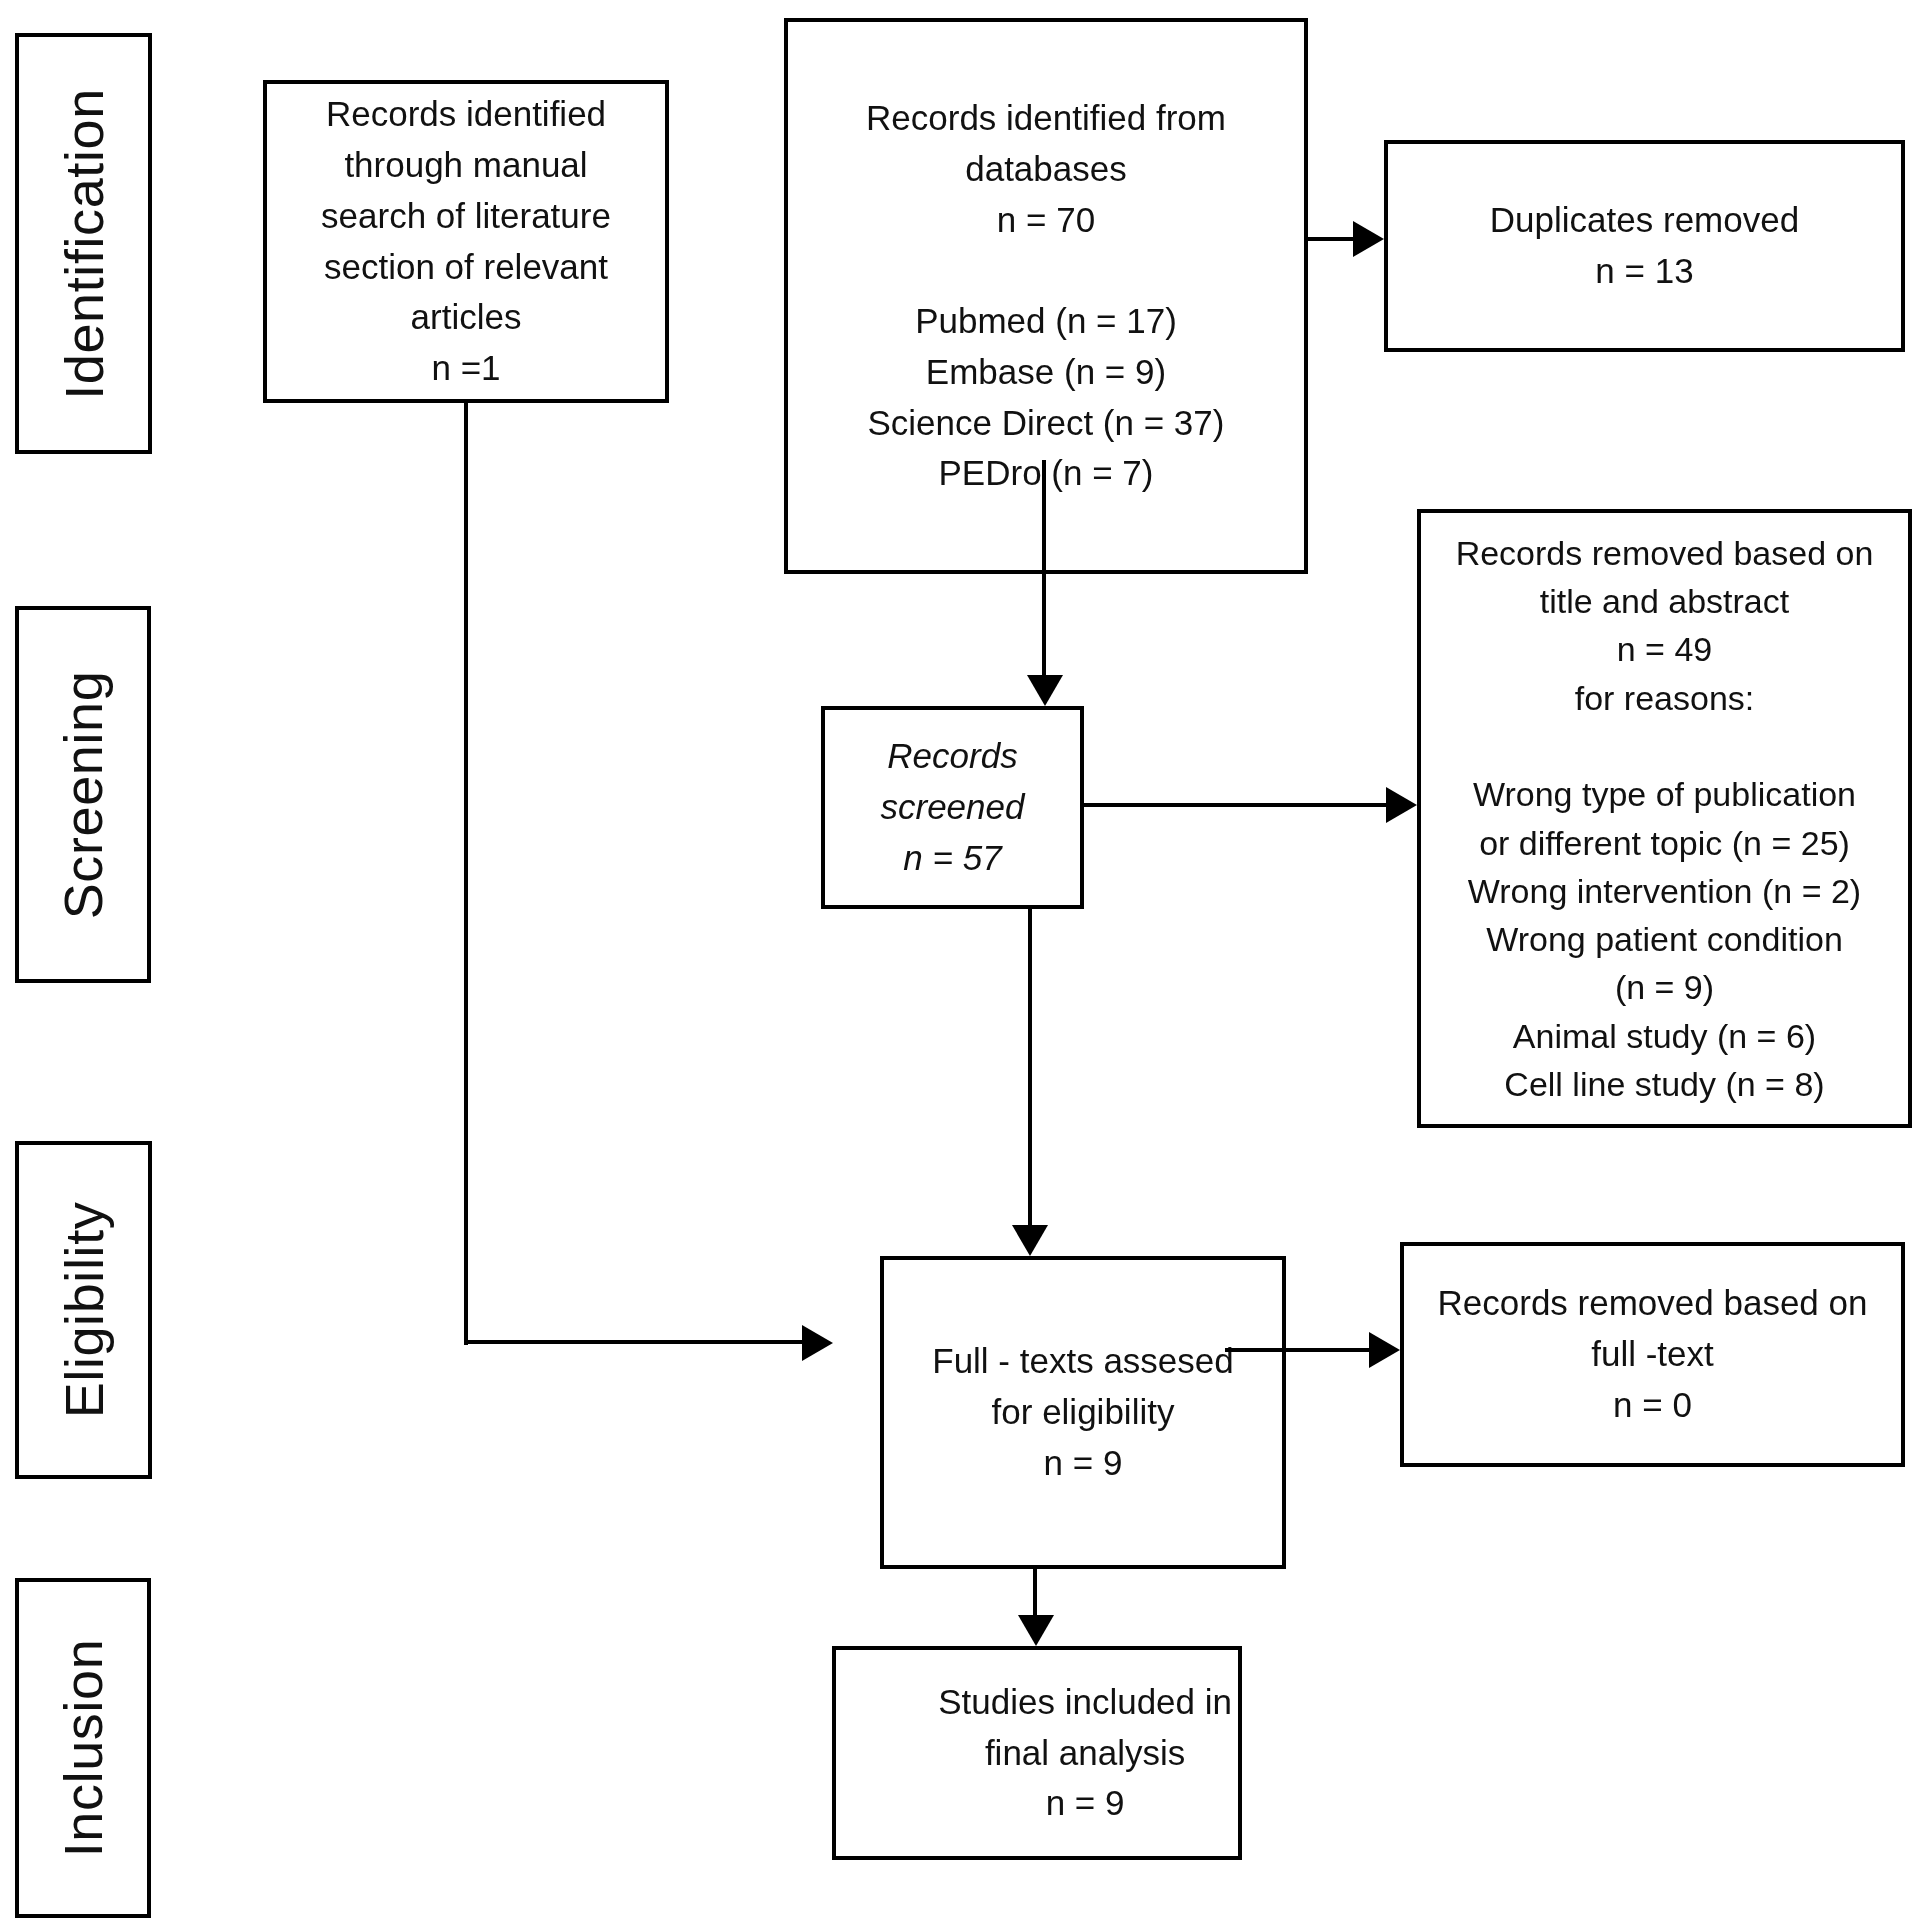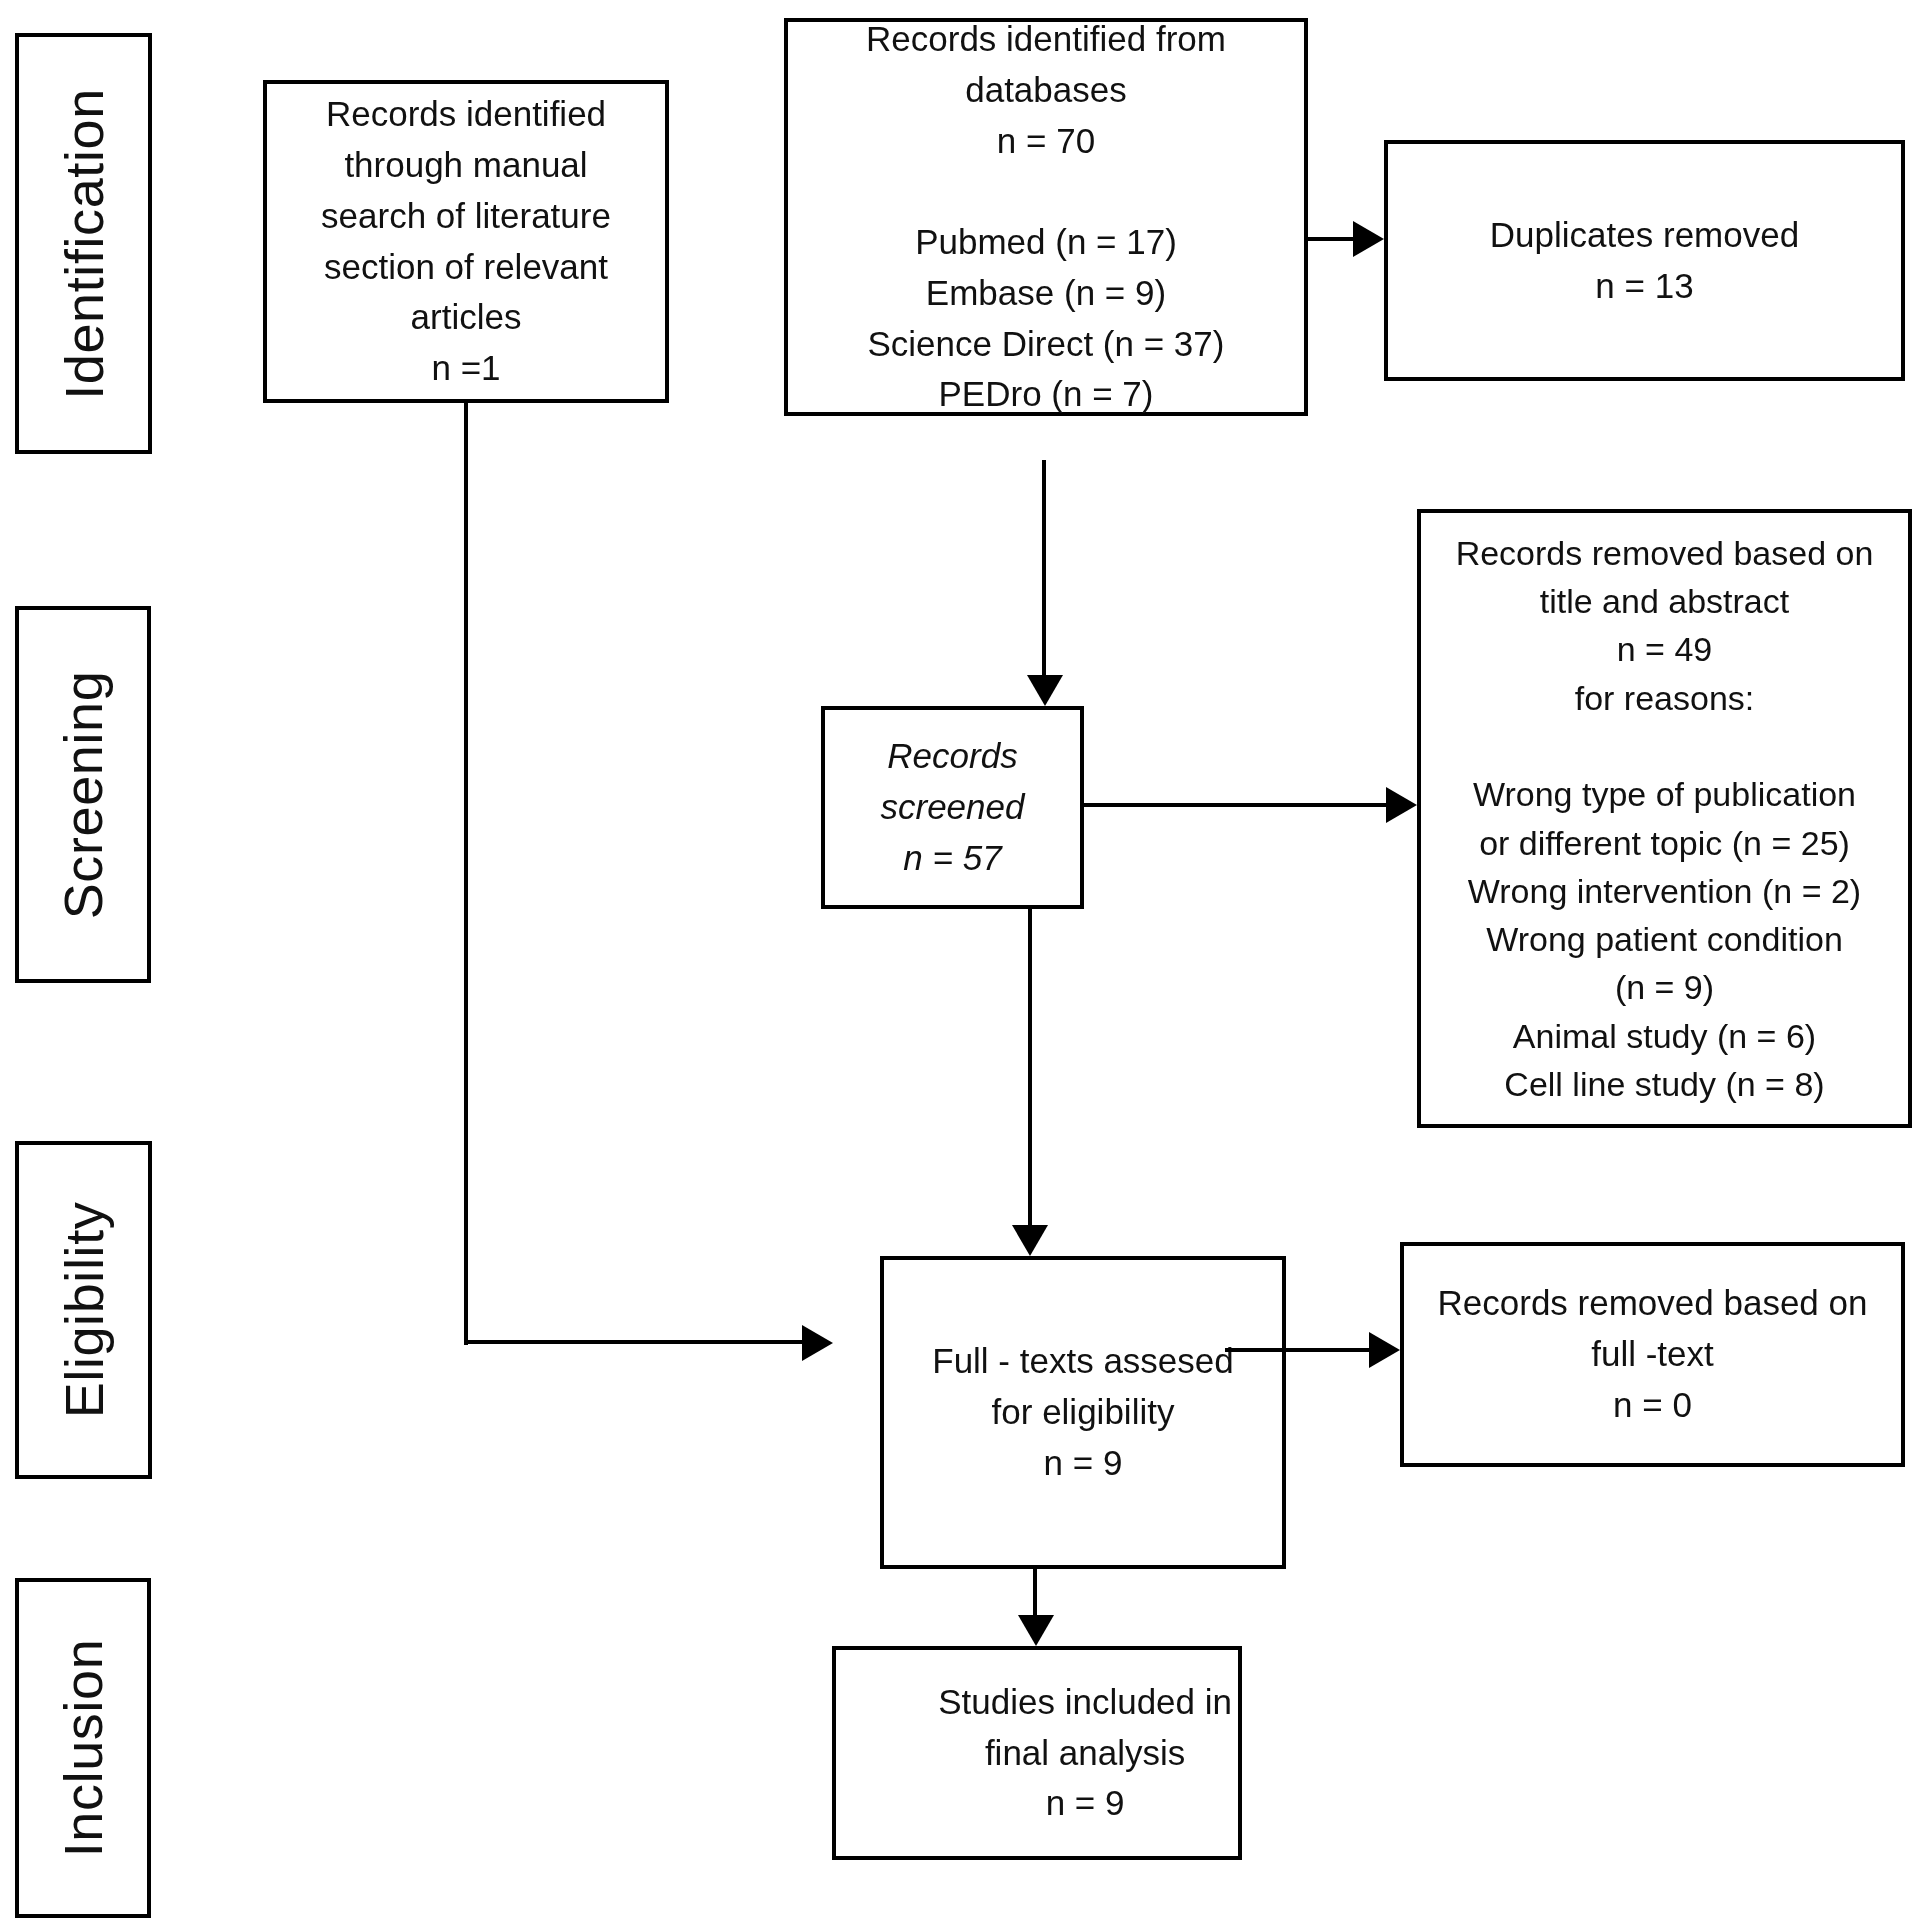--- a/index.html
+++ b/index.html
@@ -71,22 +71,22 @@
   }
 
   
   .stage-identification { left: 15.4px;  top: 33px;   width: 137px; height: 421px; }
   .stage-screening      { left: 15.4px;  top: 606px; width: 136px; height: 377px; }
   .stage-eligibility    { left: 15.4px;  top: 1141px; width: 137px; height: 338px; }
   .stage-inclusion      { left: 15.4px;  top: 1578px; width: 136px; height: 340px; }
 
   
   .box-manual     { left: 263px;  top: 80px;  width: 406px; height: 323px; }
-  .box-databases  { left: 784px; top: 18px;   width: 524px; height: 398px; }
-  .box-duplicates { left: 1384px; top: 140px;  width: 521px; height: 241px; }
+  .box-databases  { left: 784px; top: 18px;   width: 524px; height: 556px; }
+  .box-duplicates { left: 1384px; top: 140px;  width: 521px; height: 212px; }
   .box-screened   { left: 821px; top: 706px; width: 263px; height: 203px; font-style: italic; }
   .box-reasons    { left: 1417px; top: 509px;  width: 495px; height: 619px; }
   .box-reasons .box-text { font-size: 34px; line-height: 1.42; }
   .box-fulltext   { left: 880px; top: 1256px; width: 406px; height: 313px; }
   .box-ftremoved  { left: 1400px; top: 1242px; width: 505px; height: 225px; }
   .box-included   { left: 832px; top: 1646px; width: 410px; height: 214px; justify-content: flex-end; }
 </style>
 </head>
 <body>
 

